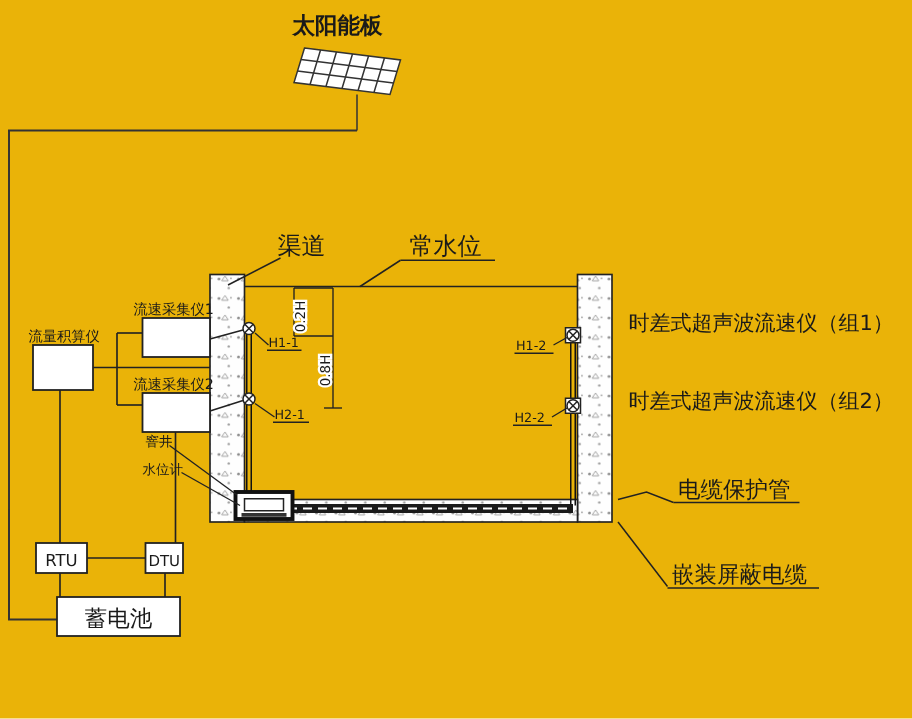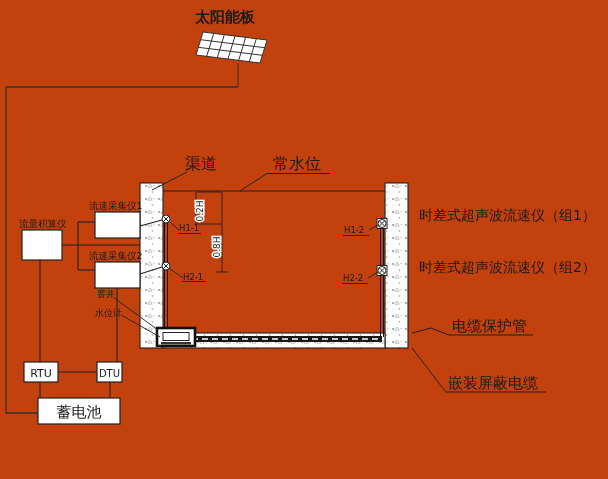--- a/index.html
+++ b/index.html
@@ -1,17 +1,17 @@
 <!DOCTYPE html>
 <html><head>
 <meta charset="utf-8">
 <style>
   html,body{margin:0;padding:0;background:#fff;}
   .canvas{
-    position:relative;width:608px;height:479px;background:#c2410c;
+    position:relative;width:608px;height:479px;background:#eab308;
     font-family:"DejaVu Sans",sans-serif;overflow:hidden;
   }
   svg{display:block}
   text{fill:#1a1a1a;font-family:"DejaVu Sans",sans-serif;}
   .halo{paint-order:stroke;stroke:#ffffff;stroke-width:3px;}
 </style>
 </head>
 <body>
 
 <div class="canvas">

